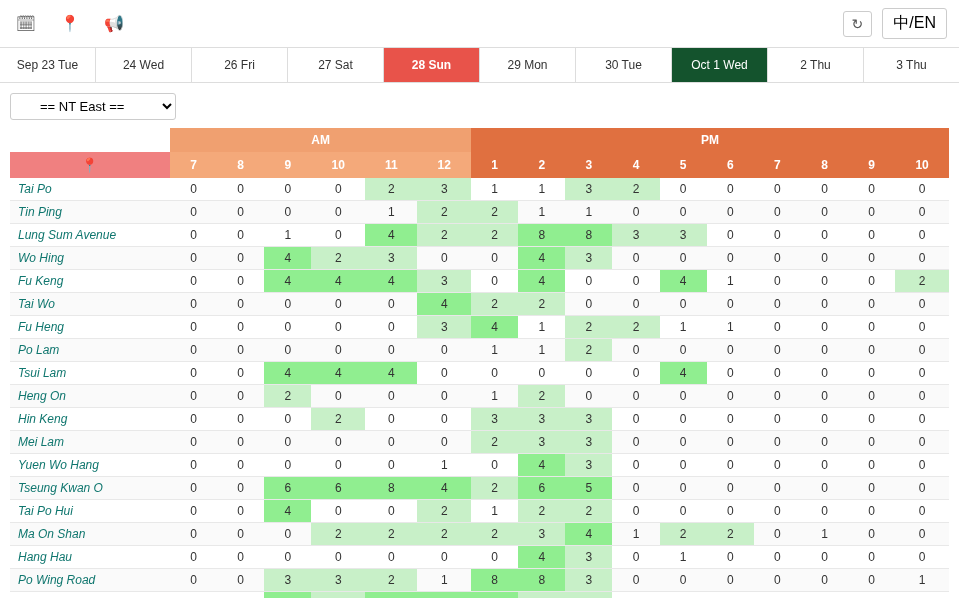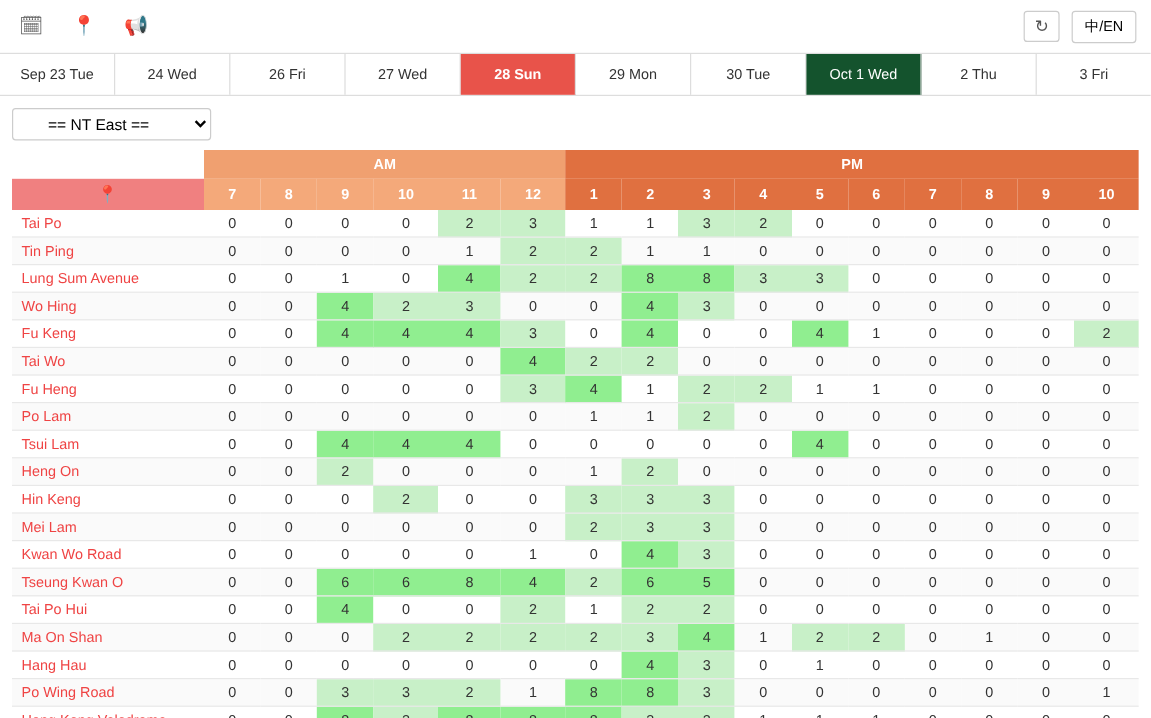--- a/index.html
+++ b/index.html
@@ -15,21 +15,21 @@
     .toolbar-left { display: flex; gap: 16px; align-items: center; }
     .toolbar-icon {
       width: 28px; height: 28px;
       display: flex; align-items: center; justify-content: center;
       cursor: pointer; font-size: 16px; color: #555;
     }
     .toolbar-icon.active { color: #5b9bd5; }
     .toolbar-right { display: flex; gap: 10px; align-items: center; }
     .lang-btn {
       border: 1px solid #ccc; padding: 4px 10px; border-radius: 3px;
-      font-size: 12px; cursor: pointer; background: #fff; text-align: right;
+      font-size: 16px; cursor: pointer; background: #fff; text-align: right;
     }
     .refresh-btn {
       border: 1px solid #ccc; padding: 4px 8px; border-radius: 3px;
       font-size: 14px; cursor: pointer; background: #fff; color: #555;
     }
 
     .date-nav {
       display: flex;
       border-bottom: 1px solid #ddd;
     }
@@ -91,21 +91,21 @@
       text-align: center;
       font-size: 12px;
       color: #333;
     }
     td.location-cell {
       text-align: left;
       padding-left: 8px;
       min-width: 160px;
     }
     td.location-cell a {
-      color: #ef4444; text-decoration: none;
+      color: #0f766e; text-decoration: none; font-style: italic;
     }
 
     .cell-green { background: #90ee90; }
     .cell-light-green { background: #c8f0c8; }
   </style>
 </head>
 <body>
 
 <div class="toolbar">
   <div class="toolbar-left">
@@ -116,27 +116,27 @@
   <div class="toolbar-right">
     <button class="refresh-btn">↻</button>
     <button class="lang-btn">中/EN</button>
   </div>
 </div>
 
 <div class="date-nav" id="date-nav">
     <div class="date-tab">Sep 23 Tue</div>
     <div class="date-tab">24 Wed</div>
     <div class="date-tab">26 Fri</div>
-    <div class="date-tab">27 Wed</div>
+    <div class="date-tab">27 Sat</div>
     <div class="date-tab active">28 Sun</div>
     <div class="date-tab">29 Mon</div>
     <div class="date-tab">30 Tue</div>
     <div class="date-tab highlighted">Oct 1 Wed</div>
     <div class="date-tab">2 Thu</div>
-    <div class="date-tab">3 Fri</div>
+    <div class="date-tab">3 Thu</div>
   </div>
 
 <div class="main">
   <div class="controls">
     <select class="region-select" id="region-select"><option value="== NT East ==">== NT East ==</option><option value="== NT West ==">== NT West ==</option><option value="== Kowloon ==">== Kowloon ==</option><option value="== HK Island ==">== HK Island ==</option></select>
   </div>
   <div class="grid-wrapper">
     <table id="data-table">
         <thead>
           <tr class="section-row">
@@ -387,21 +387,21 @@
             <td class="cell-light-green">3</td>
             <td>0</td>
             <td>0</td>
             <td>0</td>
             <td>0</td>
             <td>0</td>
             <td>0</td>
             <td>0</td>
           </tr>
           <tr>
-            <td class="location-cell"><a href="#">Kwan Wo Road</a></td>
+            <td class="location-cell"><a href="#">Yuen Wo Hang</a></td>
             <td>0</td>
             <td>0</td>
             <td>0</td>
             <td>0</td>
             <td>0</td>
             <td>1</td>
             <td>0</td>
             <td class="cell-green">4</td>
             <td class="cell-light-green">3</td>
             <td>0</td>

